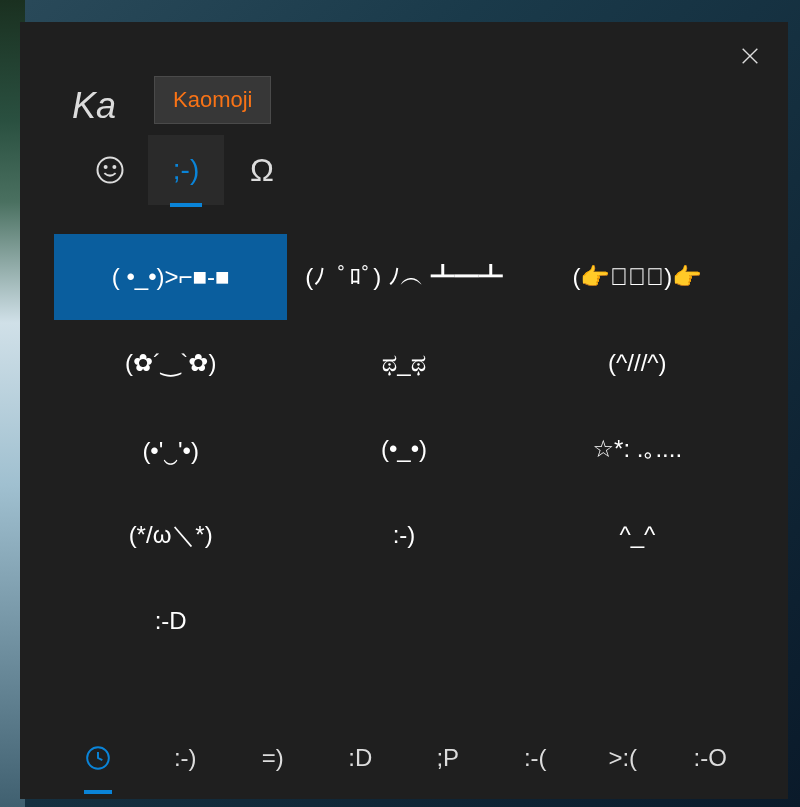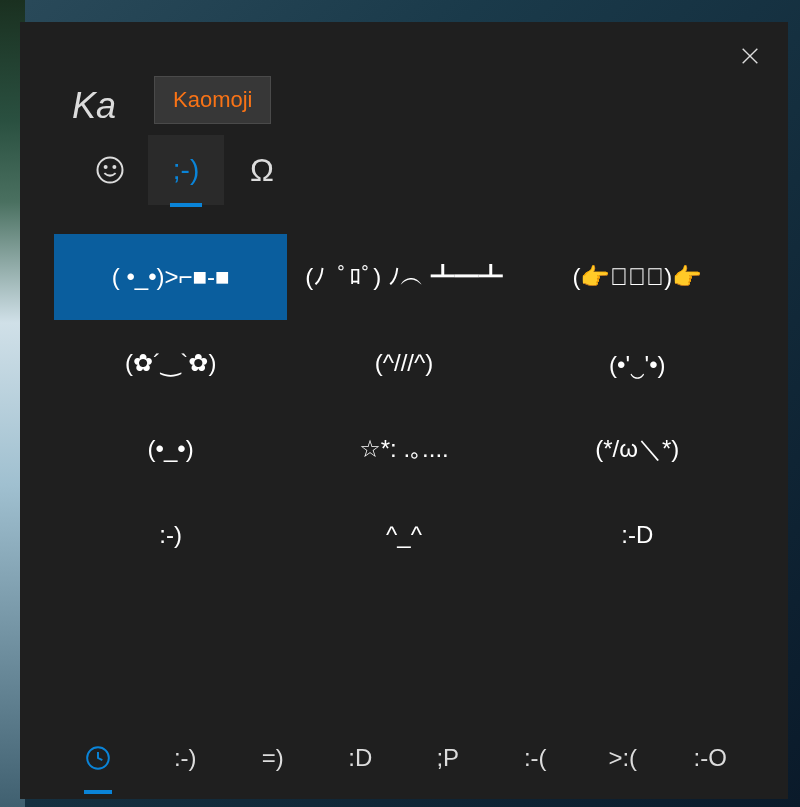--- a/index.html
+++ b/index.html
@@ -215,20 +215,21 @@
       <span class="tab-glyph omega-glyph">Ω</span>
     </div>
   </div>
 
   <div class="grid-area">
     <div class="kaomoji-grid">
       <div class="kaomoji-cell selected">( •_•)&gt;⌐■-■</div>
       <div class="kaomoji-cell">(ﾉ ﾟﾛﾟ) ﾉ︵ ┻━┻</div>
       <div class="kaomoji-cell">(👉ﾟヮﾟ)👉</div>
       <div class="kaomoji-cell">(✿´‿`✿)</div>
+      <div class="kaomoji-cell">ಥ_ಥ</div>
       <div class="kaomoji-cell">(^///^)</div>
       <div class="kaomoji-cell">(•'‿'•)</div>
       <div class="kaomoji-cell">(•_•)</div>
       <div class="kaomoji-cell">☆*: .｡....</div>
       <div class="kaomoji-cell">(*/ω＼*)</div>
       <div class="kaomoji-cell">:-)</div>
       <div class="kaomoji-cell">^_^</div>
       <div class="kaomoji-cell">:-D</div>
     </div>
   </div>

